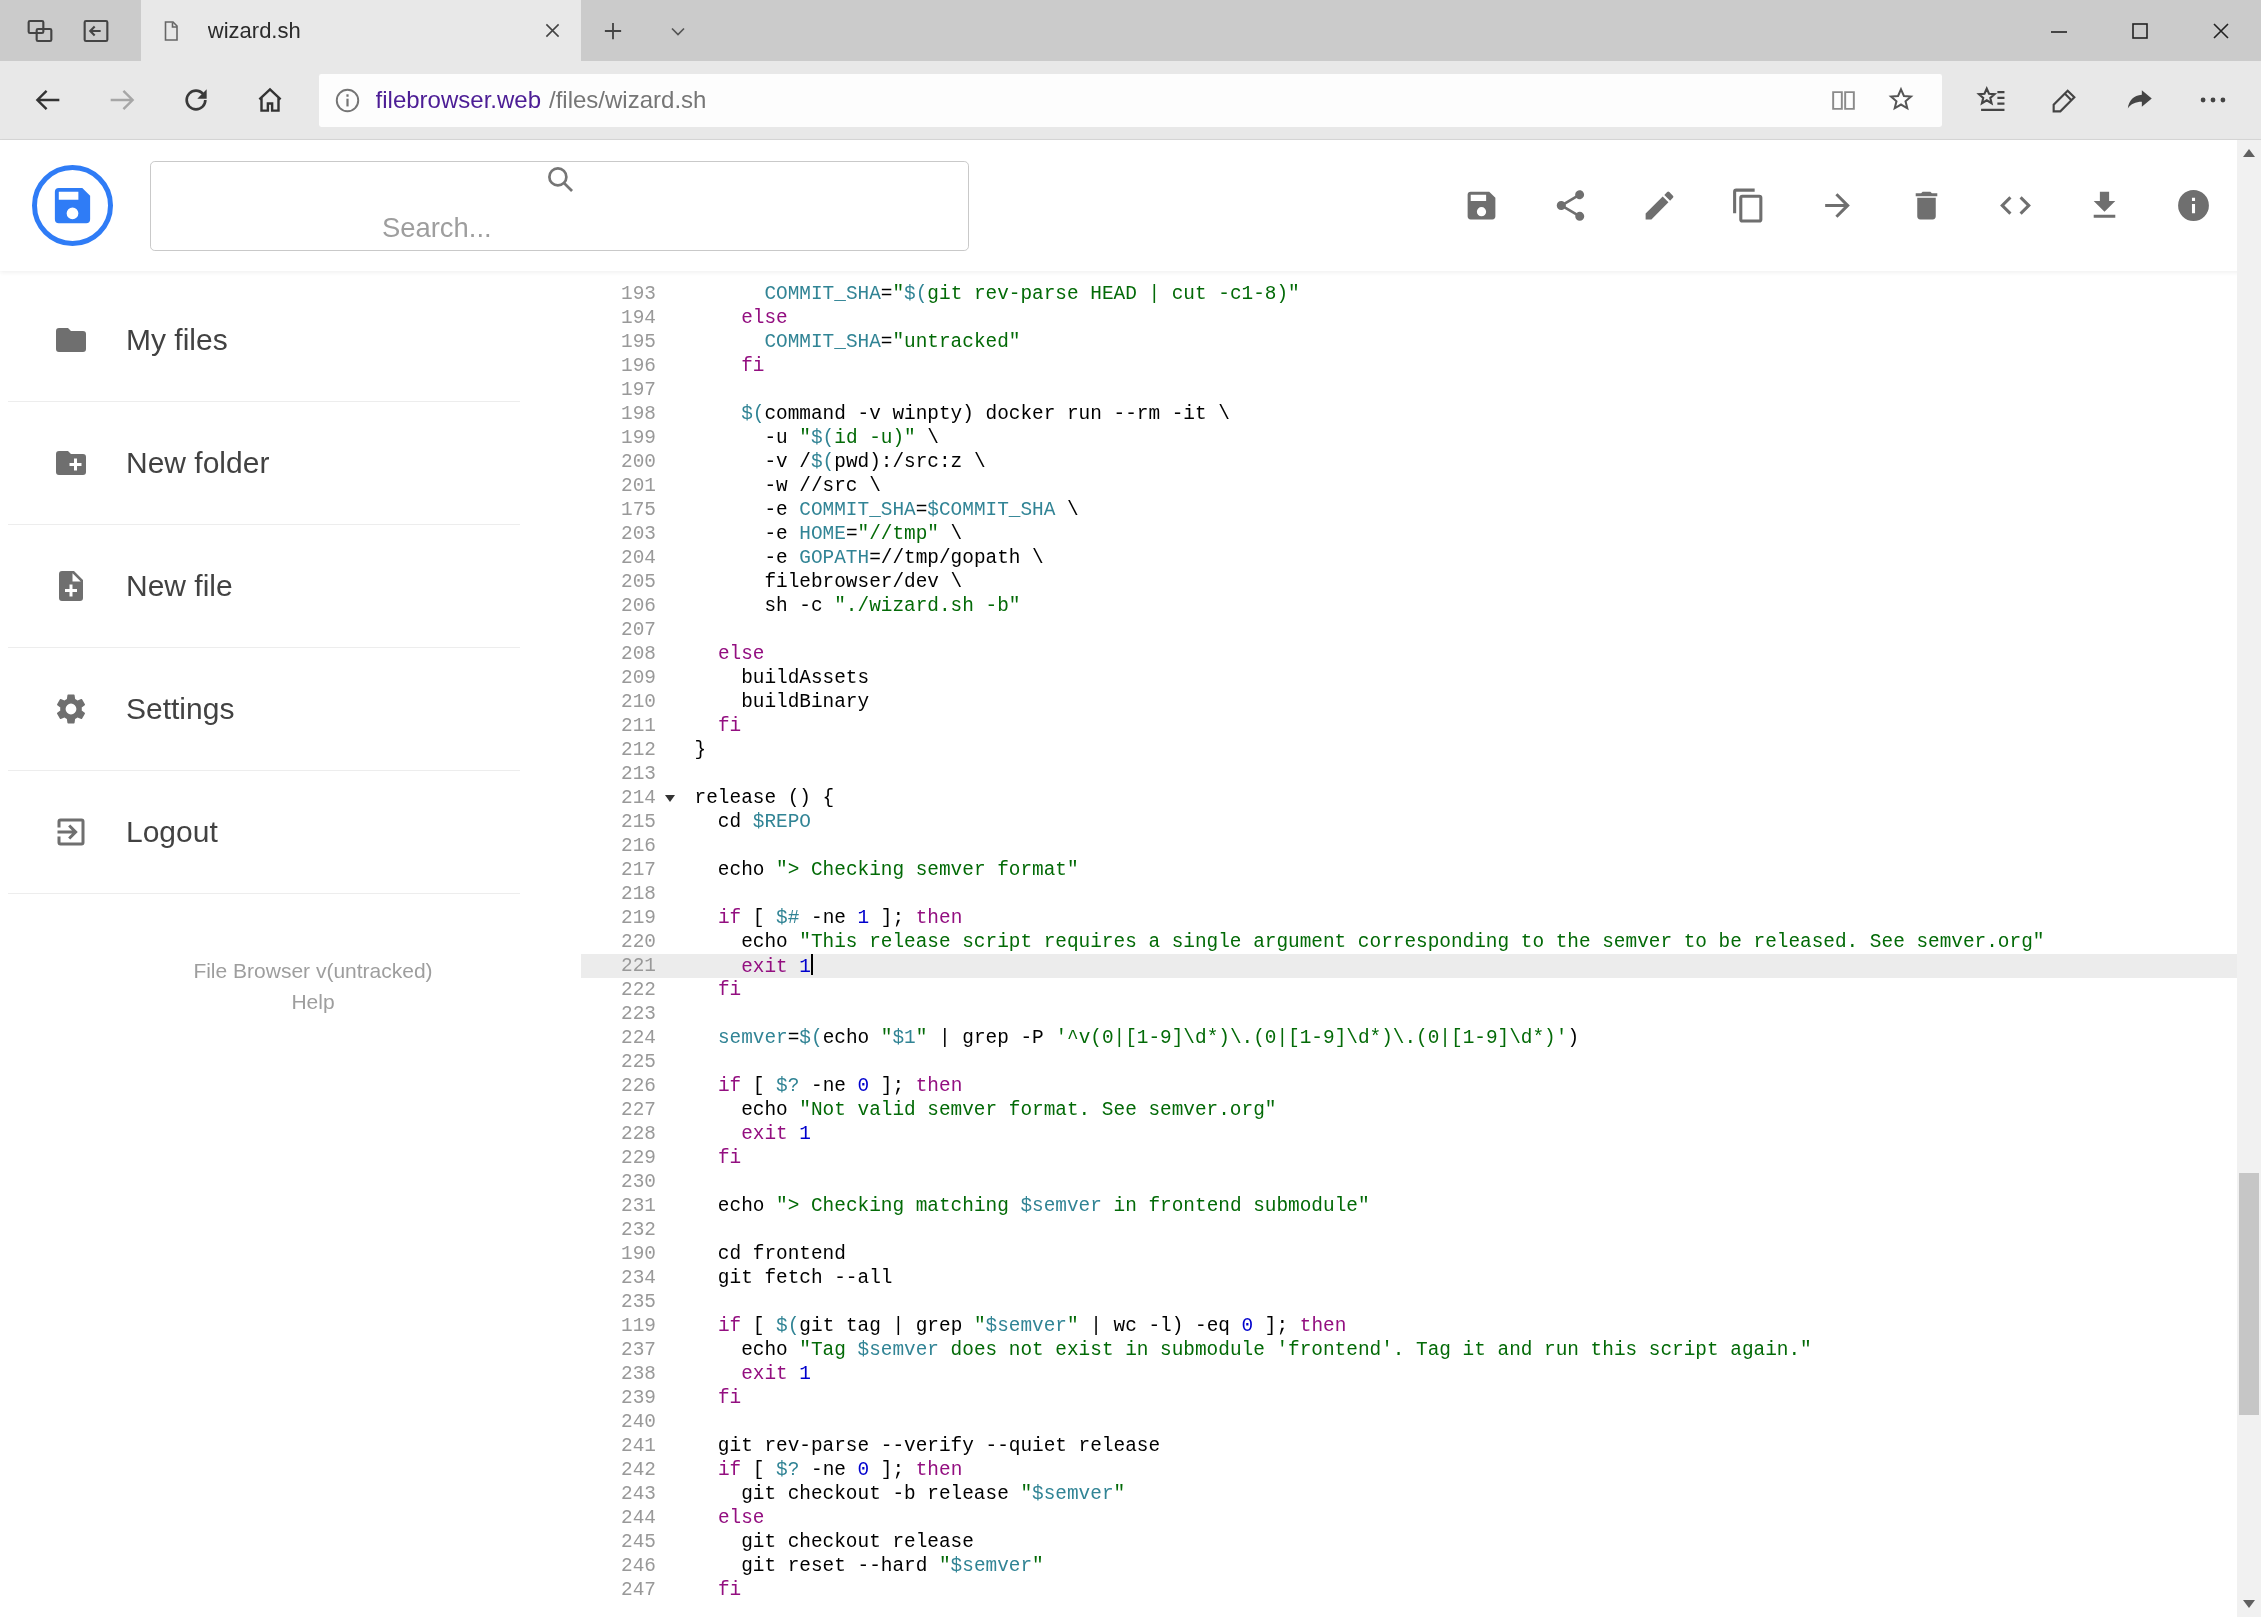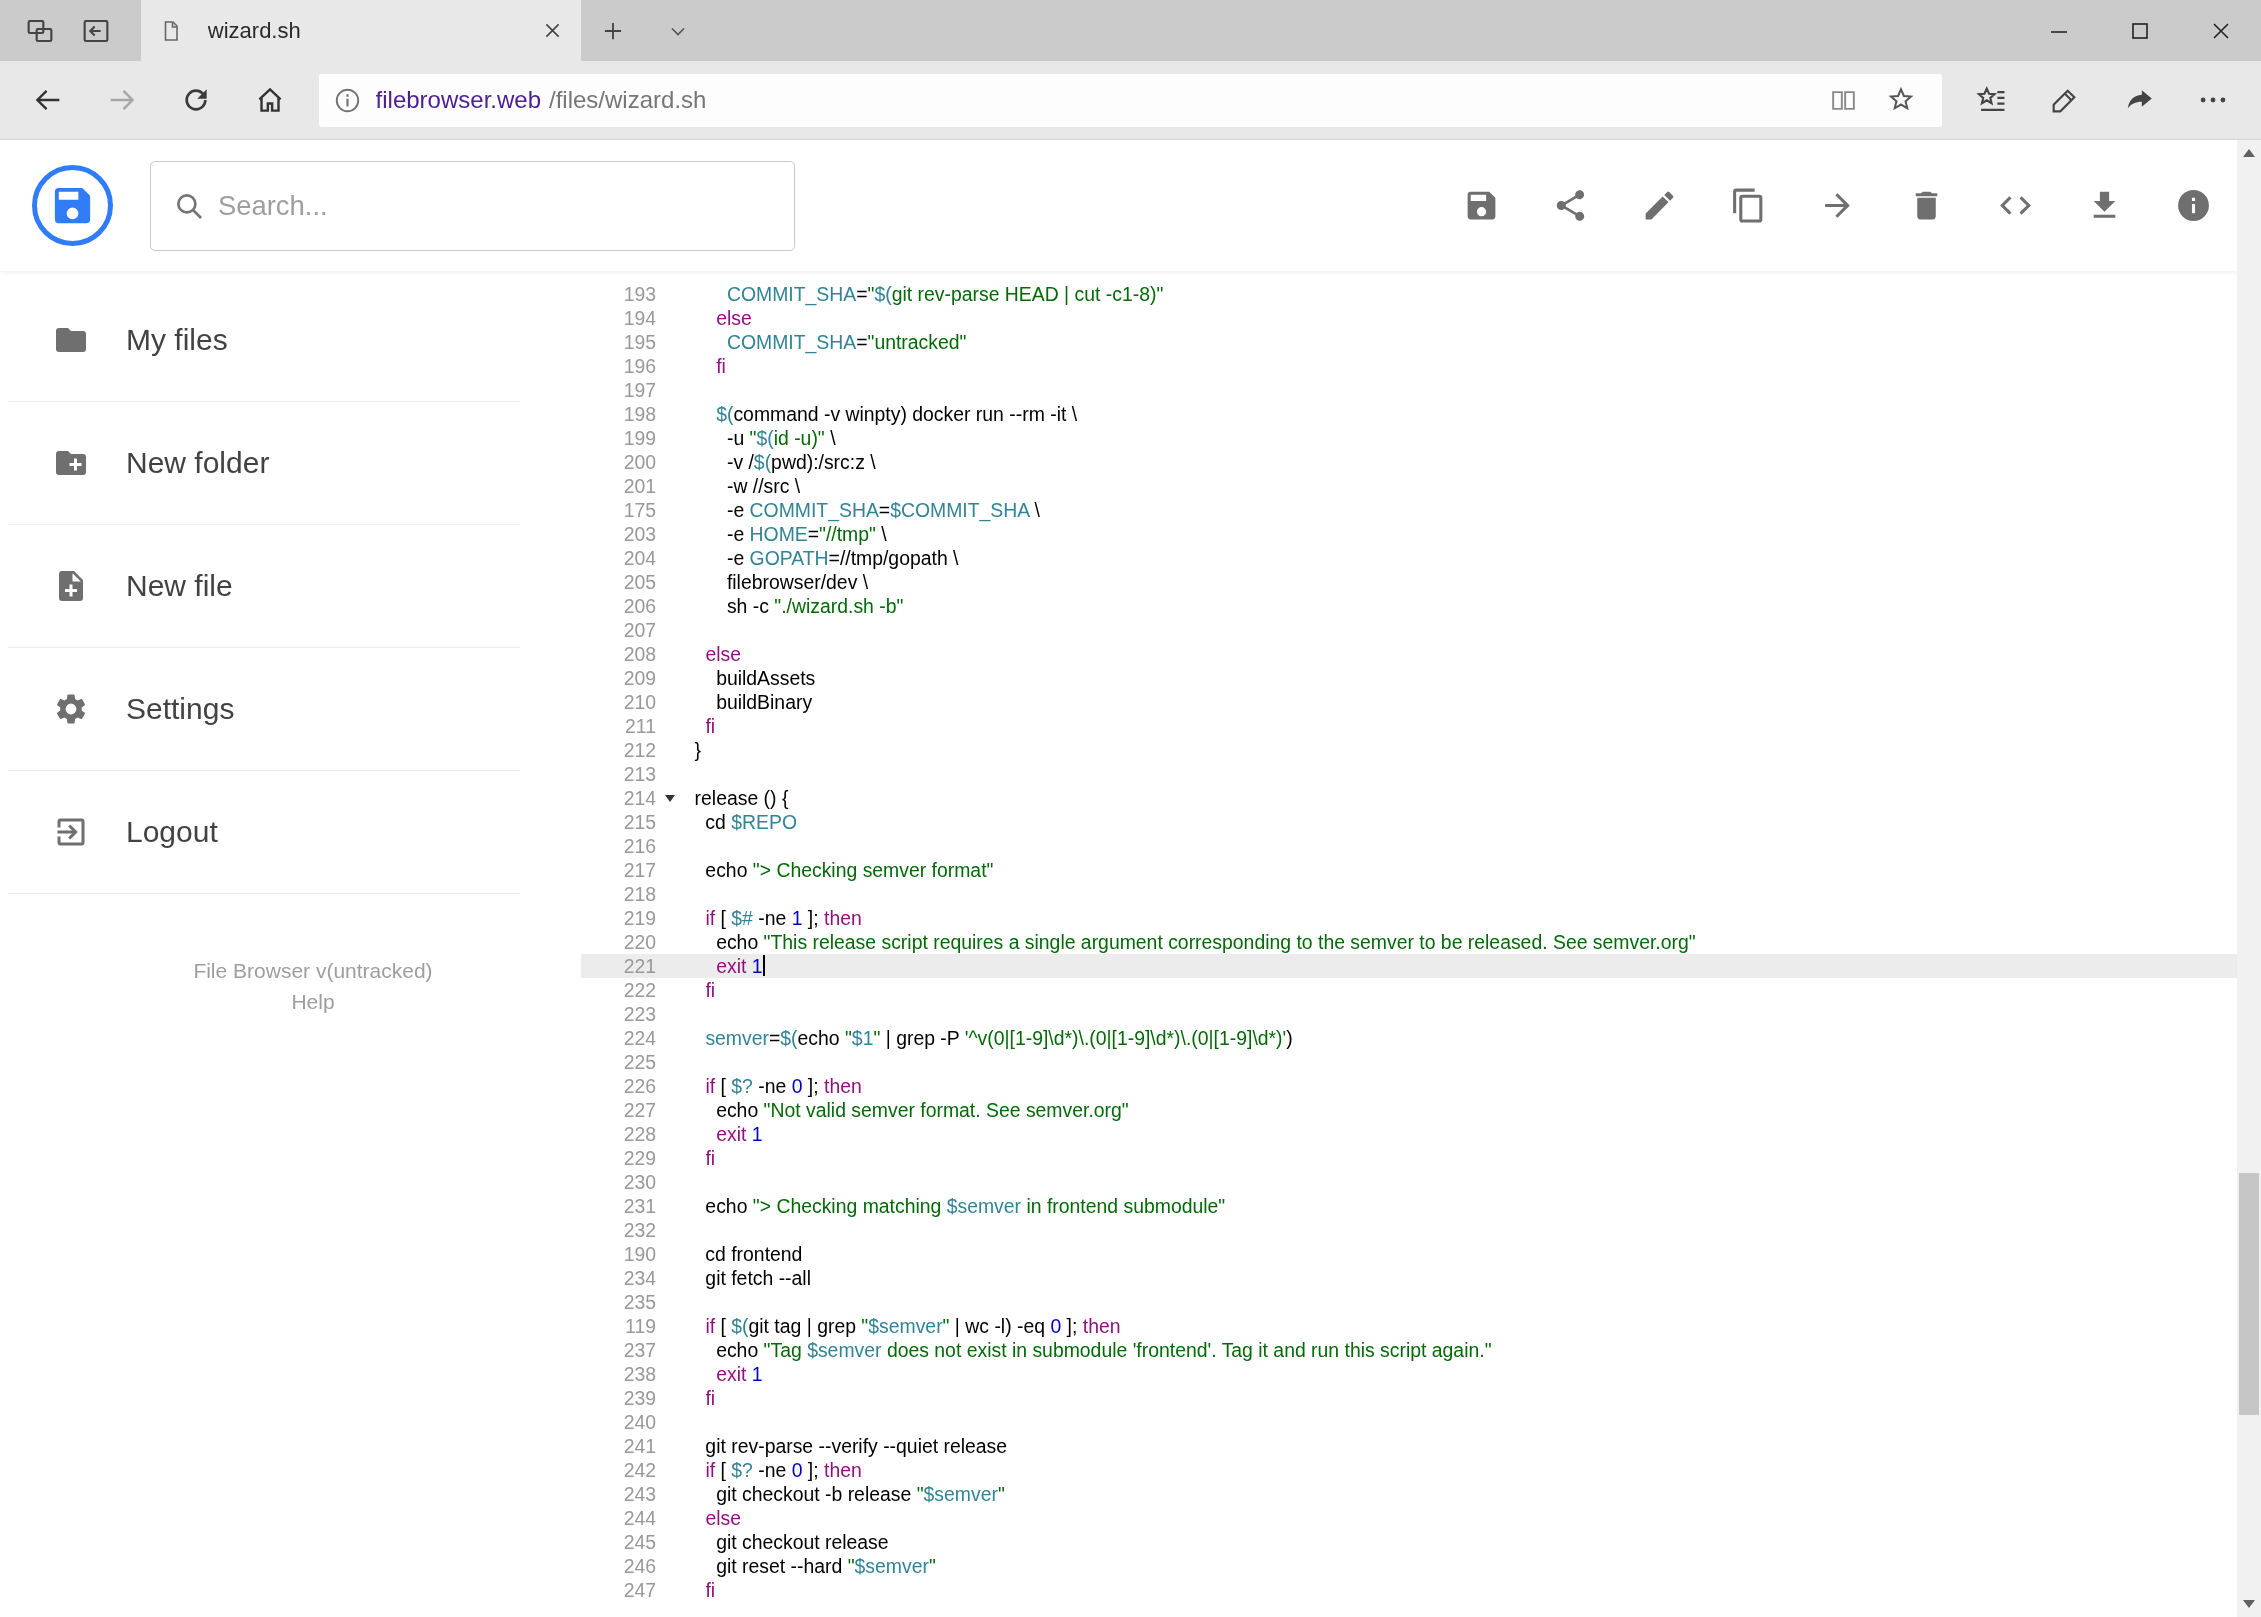--- a/index.html
+++ b/index.html
@@ -27,38 +27,38 @@
   .url-path{color:#767676;margin-left:8px;}
   .url-icon{width:57px;display:flex;justify-content:center;flex:0 0 auto;}
 
   
   .app{position:relative;height:1477px;background:#fff;}
   .app-header{height:131px;display:flex;align-items:center;background:#fff;
               padding-left:32px;position:relative;z-index:2;
               box-shadow:0 2.4px 4.8px rgba(0,0,0,.07);}
   .logo{width:81px;height:81px;border-radius:50%;border:5.7px solid #2f7cf6;
         box-sizing:border-box;display:flex;align-items:center;justify-content:center;background:#fff;}
-  .search{margin-left:37px;width:645px;height:90px;border:1.6px solid #c9c9c9;border-radius:4.8px;
-          display:flex;align-items:center;padding:0 21px;gap:10px;box-sizing:border-box;background:#fff;}
+  .search{margin-left:37px;width:819px;height:90px;border:1.6px solid #c9c9c9;border-radius:4.8px;
+          display:flex;align-items:center;padding:0 21px;gap:10px;box-sizing:border-box;background:#fff;flex-direction:column;}
   .search input{border:none;outline:none;font-size:27.4px;color:#333;flex:1;background:transparent;
           font-family:"Liberation Sans",sans-serif;}
   .search input::placeholder{color:#9e9e9e;}
   .toolbar{margin-left:auto;display:flex;align-items:center;gap:50px;padding-right:48px;}
   .tool-btn{width:39px;height:39px;display:flex;align-items:center;justify-content:center;}
 
   .app-body{display:flex;height:1346px;}
   .sidebar{flex:0 0 581px;width:581px;padding-top:8px;box-sizing:border-box;}
   .side-item{display:flex;align-items:center;gap:37px;height:123px;padding-left:45px;
              margin:0 61px 0 8px;border-bottom:1.6px solid #ededed;box-sizing:border-box;}
   .side-item:last-of-type{border-bottom:none;}
   .side-label{font-size:30px;color:#424242;}
   .side-footer{margin:61px 0 0 45px;font-size:21px;color:#9e9e9e;line-height:31px;text-align:center;}
 
   
-  .editor{flex:1;font-family:Liberation Sans, sans-serif;font-size:19.4px;line-height:24px;
+  .editor{flex:1;font-family:Liberation Mono, monospace;font-size:19.4px;line-height:24px;
           padding-top:11.3px;overflow:hidden;position:relative;}
   .row{display:flex;height:24px;white-space:pre;}
   .row.active{background:#ececec;}
   .gutter{flex:0 0 91px;box-sizing:border-box;text-align:right;padding-right:16px;
           color:#999;position:relative;}
   .code{flex:1;padding-left:22.6px;}
   .tok-kw{color:#930f80;}
   .tok-str{color:#036a07;}
   .tok-var{color:#318495;}
   .tok-num{color:#0000cd;}

